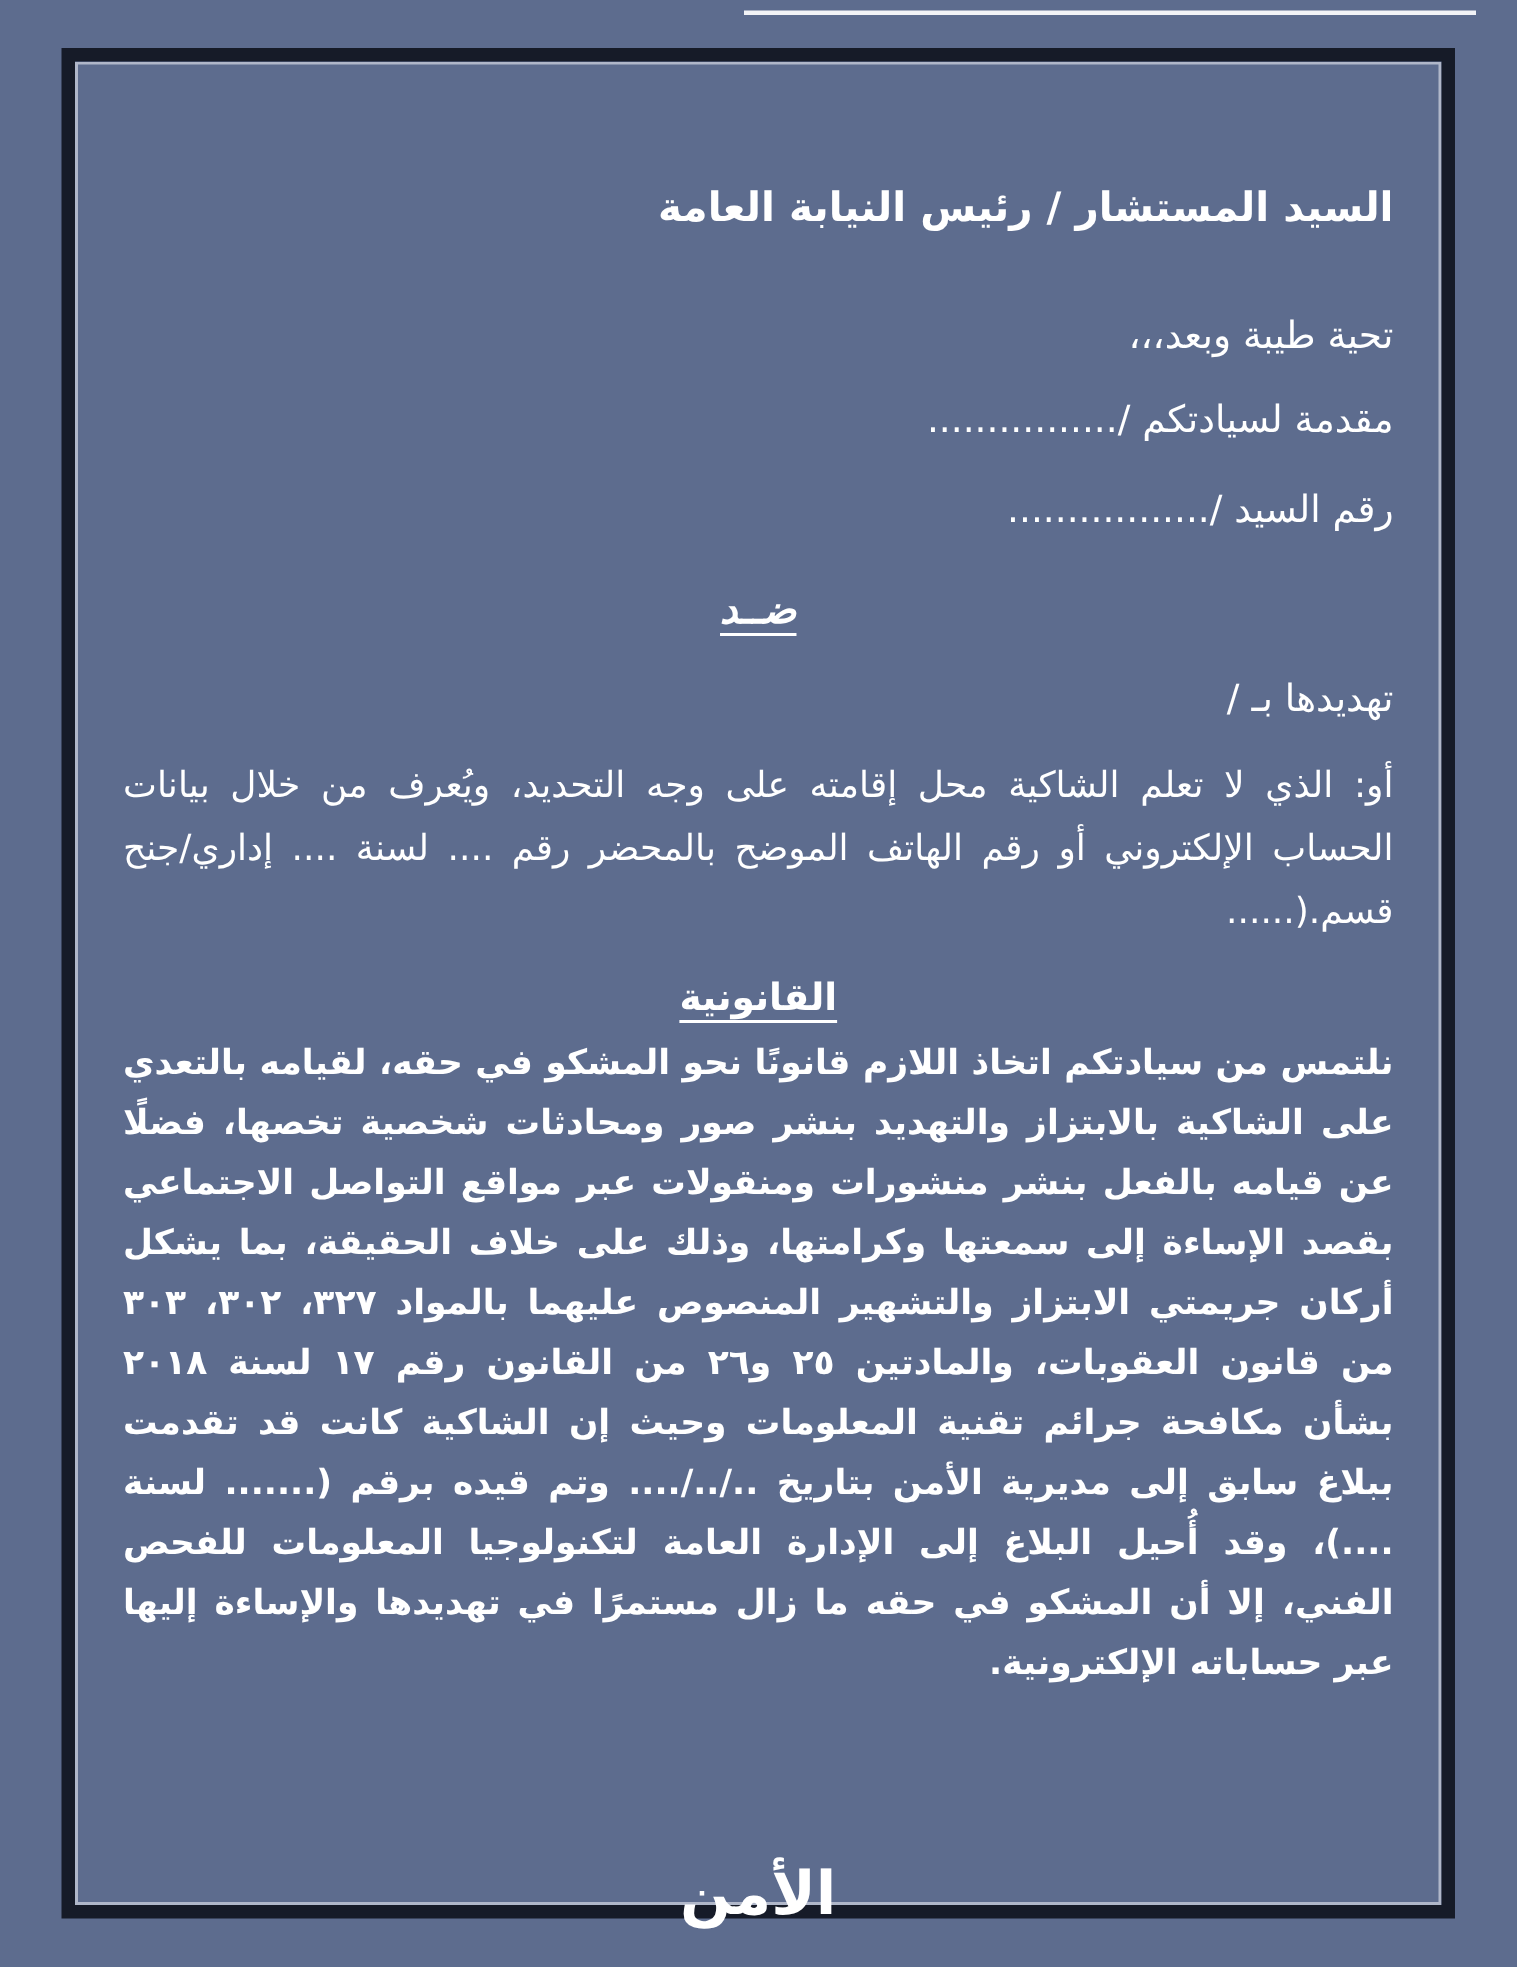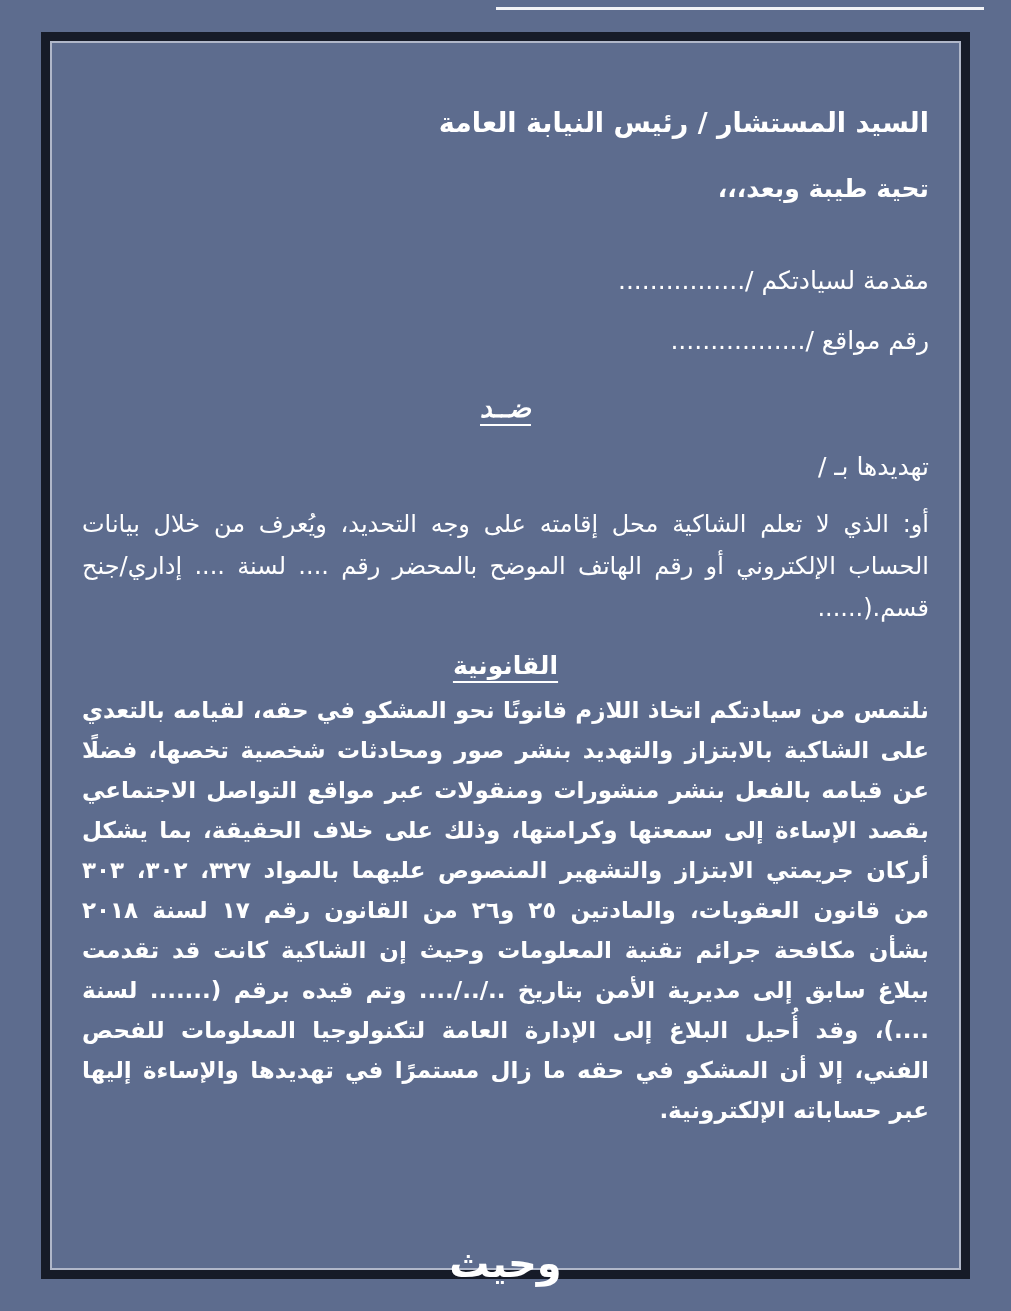--- a/index.html
+++ b/index.html
@@ -39,45 +39,45 @@
     border: 9px solid var(--frame-border);
     box-shadow: inset 0 0 0 2px rgba(244,246,250,0.55);
     z-index: 1;
     pointer-events: none;
   }
   .content {
     position: absolute;
     left: 52px;
     top: 42px;
     right: 52px;
-    padding: 0 30px;
+    padding: 16px 30px;
     direction: rtl;
     z-index: 2;
     color: var(--text);
   }
   .title {
     margin-top: 62px;
     font-size: 27px;
     line-height: 38px;
     font-weight: 700;
     text-align: right;
   }
   .greeting {
-    margin-top: 31px;
+    margin-top: 50px;
     font-size: 25px;
     line-height: 32px;
-    font-weight: 700;
+    font-weight: 400;
     text-align: right;
   }
   .field {
     font-size: 25px;
     line-height: 32px;
     text-align: right;
   }
-  .f1 { margin-top: 60px; }
+  .f1 { margin-top: 24px; }
   .f2 { margin-top: 28px; }
   .f3 { margin-top: 28px; }
   .versus {
     margin-top: 34px;
     font-size: 26px;
     line-height: 34px;
     font-weight: 700;
     text-align: center;
     text-decoration: underline;
     text-underline-offset: 7px;
@@ -134,21 +134,21 @@
 </head>
 <body>
 
 <div class="top-line"></div>
 <div class="frame"></div>
 
 <main class="content">
   <h1 class="title">السيد المستشار / رئيس النيابة العامة</h1>
   <p class="greeting">تحية طيبة وبعد،،،</p>
   <p class="field f1">مقدمة لسيادتكم /................</p>
-  <p class="field f3">رقم مواقع /.................</p>
+  <p class="field f3">رقم السيد /.................</p>
   <p class="versus">ضــد</p>
   <p class="field resp2">تهديدها بـ /</p>
   <p class="alt">أو: الذي لا تعلم الشاكية محل إقامته على وجه التحديد، ويُعرف من خلال بيانات الحساب الإلكتروني أو رقم الهاتف الموضح بالمحضر رقم .... لسنة .... إداري/جنح قسم.(......</p>
   <h2 class="subject-heading">القانونية</h2>
   <p class="body-text">نلتمس من سيادتكم اتخاذ اللازم قانونًا نحو المشكو في حقه، لقيامه بالتعدي على الشاكية بالابتزاز والتهديد بنشر صور ومحادثات شخصية تخصها، فضلًا عن قيامه بالفعل بنشر منشورات ومنقولات عبر مواقع التواصل الاجتماعي بقصد الإساءة إلى سمعتها وكرامتها، وذلك على خلاف الحقيقة، بما يشكل أركان جريمتي الابتزاز والتشهير المنصوص عليهما بالمواد ٣٢٧، ٣٠٢، ٣٠٣ من قانون العقوبات، والمادتين ٢٥ و٢٦ من القانون رقم ١٧ لسنة ٢٠١٨ بشأن مكافحة جرائم تقنية المعلومات وحيث إن الشاكية كانت قد تقدمت ببلاغ سابق إلى مديرية الأمن بتاريخ ../../.... وتم قيده برقم (....... لسنة ....)، وقد أُحيل البلاغ إلى الإدارة العامة لتكنولوجيا المعلومات للفحص الفني، إلا أن المشكو في حقه ما زال مستمرًا في تهديدها والإساءة إليها عبر حساباته الإلكترونية.</p>
 </main>
 
-<div class="watermark">وحيث</div>
+<div class="watermark">الأمن</div>
 
 </body></html>

